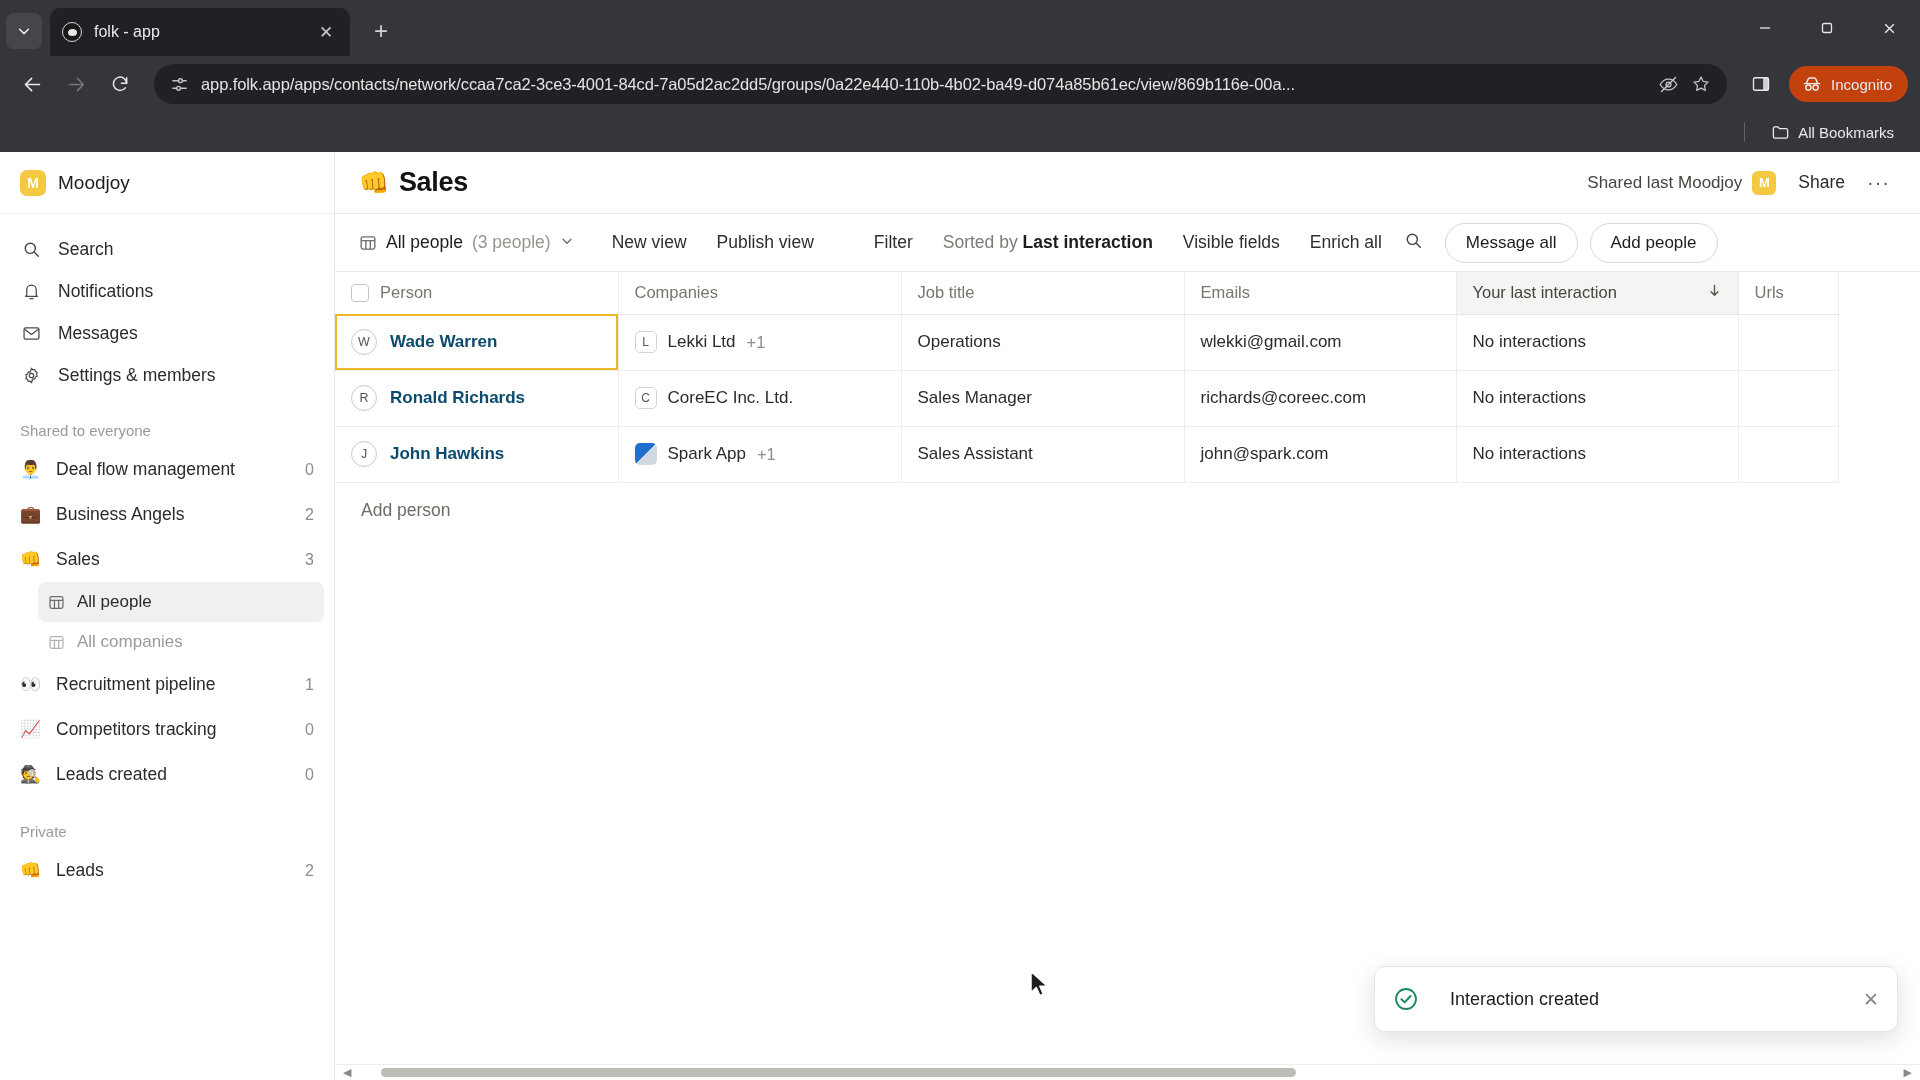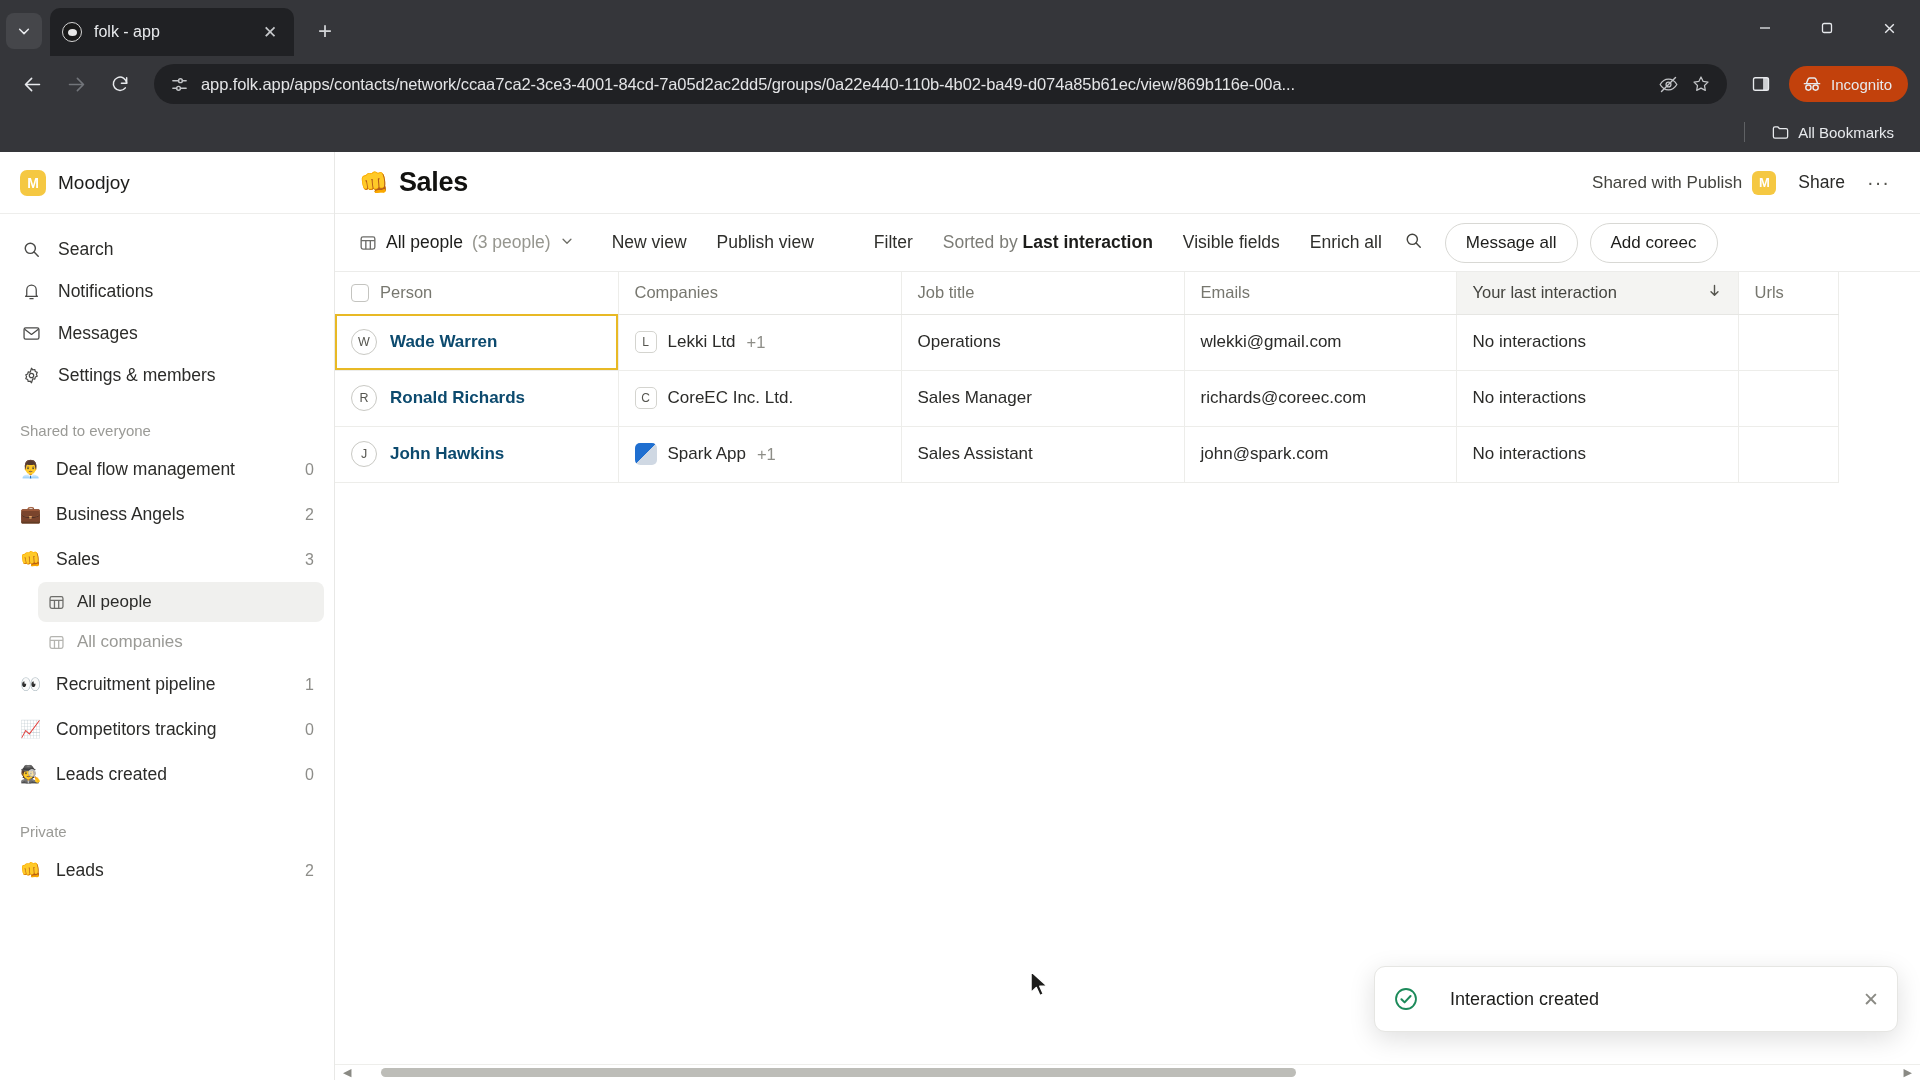--- a/index.html
+++ b/index.html
@@ -14,21 +14,21 @@
   .tabstrip {
     height: 56px; background: #35363a; display: flex; align-items: flex-end;
     padding-left: 6px; position: relative; flex: none;
   }
   .tab-list-btn {
     width: 36px; height: 36px; margin-bottom: 7px; border-radius: 8px;
     background: #45464a; display: flex; align-items: center; justify-content: center;
     color: #e8eaed; flex: none;
   }
   .tab {
-    width: 244px; height: 48px; background: #202124; border-radius: 10px 10px 0 0;
+    width: 300px; height: 48px; background: #202124; border-radius: 10px 10px 0 0;
     display: flex; align-items: center; padding: 0 12px; margin-left: 8px;
     position: relative; flex: none;
   }
   .tab-favicon {
     width: 20px; height: 20px; border-radius: 50%; background: #1a1a1a;
     display: flex; align-items: center; justify-content: center; flex: none;
     border: 1.5px solid #d6d6d6;
   }
   .tab-favicon .dot { width: 9px; height: 7px; border-radius: 50%; background: #e8e8e8; }
   .tab-title {
@@ -453,21 +453,21 @@
       </div>
     </div>
 
     <div class="main">
 
       <div class="main-header">
         <span class="page-emoji">👊</span>
         <span class="page-title">Sales</span>
         <div class="header-right">
           <div class="shared-with">
-            <span>Shared with Publish</span>
+            <span>Shared last Moodjoy</span>
             <span class="avatar-sm">M</span>
           </div>
           <div class="share-btn">Share</div>
           <div class="dots-btn">···</div>
         </div>
       </div>
 
       <div class="view-toolbar">
         <div class="view-sel">
           <span class="grid-ico">
@@ -503,21 +503,21 @@
         <span class="tb-gap-sm"></span>
         <div class="tb-item">
           <svg width="19" height="19" viewBox="0 0 24 24" fill="none">
             <circle cx="10.5" cy="10.5" r="6.4" stroke="#44443f" stroke-width="1.8"></circle>
             <path d="M15.3 15.3L20.5 20.5" stroke="#44443f" stroke-width="1.8" stroke-linecap="round"></path>
           </svg>
         </div>
         <span class="tb-gap-sm"></span>
         <div class="pill-btn">Message all</div>
         <span style="width:12px"></span>
-        <div class="pill-btn">Add coreec</div>
+        <div class="pill-btn">Add people</div>
       </div>
 
       <div class="table-wrap">
         <table class="tbl">
           <colgroup>
             <col style="width:283px">
               <col style="width:283px">
               <col style="width:283px">
             <col style="width:272px">
               <col style="width:282px">
@@ -617,20 +617,21 @@
                 </div>
               </td>
               <td>Sales Assistant</td>
               <td>john@spark.com</td>
               <td class="muted-cell">No interactions</td>
               <td></td>
             </tr>
           </tbody>
         </table>
 
+        <div class="add-person">Add person</div>
 
         <div class="hscroll">
           <span class="hscroll-arrow">◀</span>
           <div class="hscroll-track">
             <div class="hscroll-thumb"></div>
           </div>
           <span class="hscroll-arrow">▶</span>
         </div>
       </div>
     </div>

